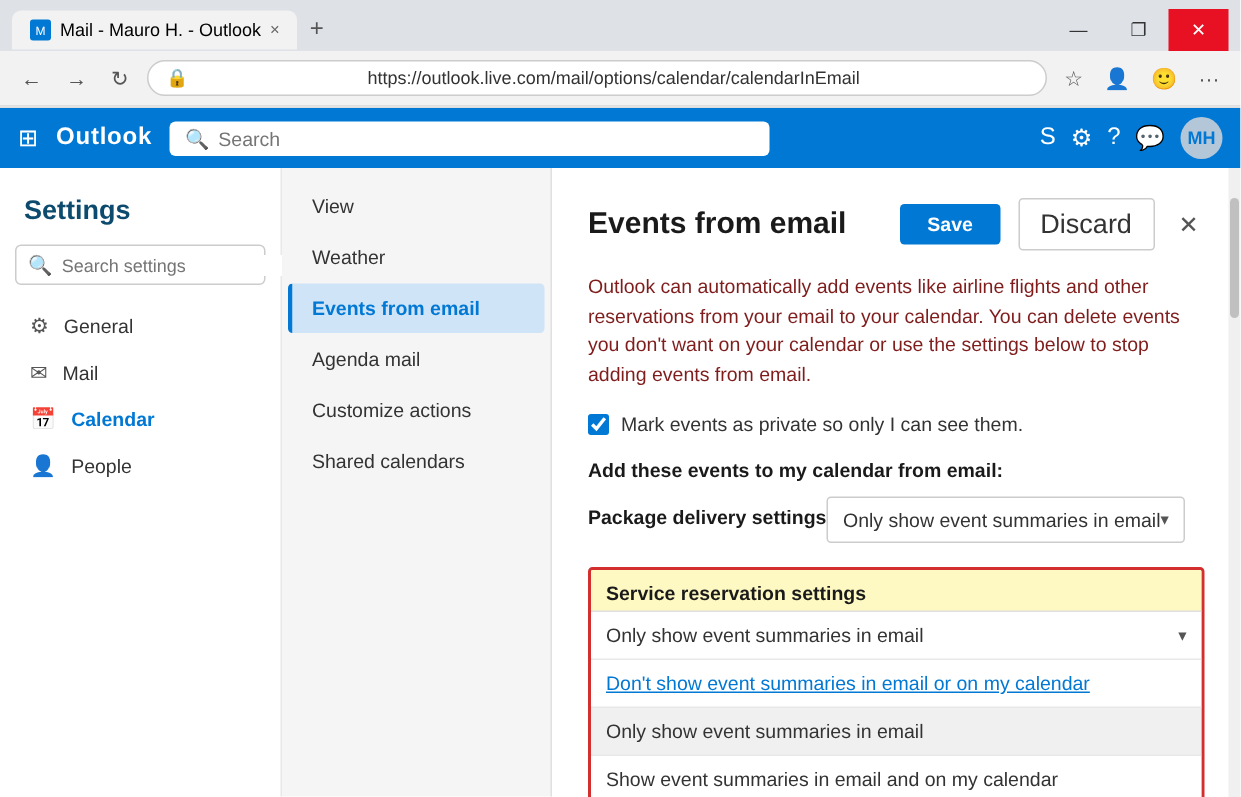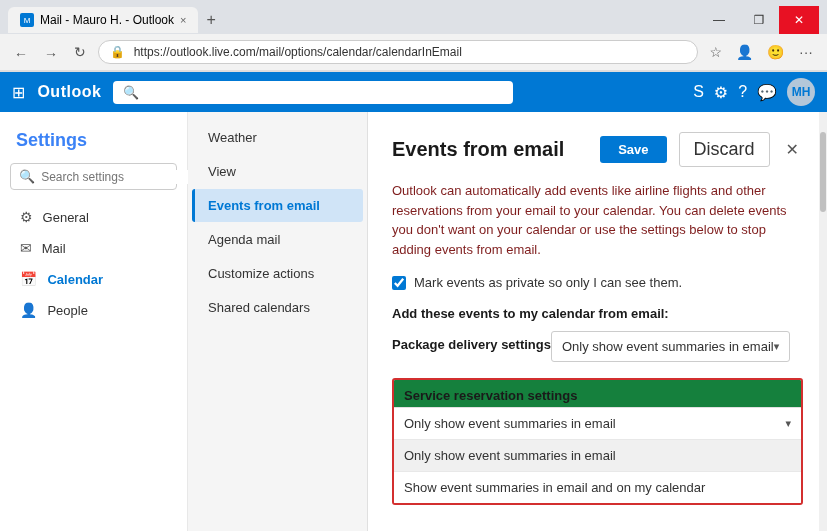--- a/index.html
+++ b/index.html
@@ -12,40 +12,40 @@
     .tab-favicon { width: 14px; height: 14px; background: #0078d4; border-radius: 2px; display: flex; align-items: center; justify-content: center; color: #fff; font-size: 8px; }
     .tab-close { cursor: pointer; color: #666; font-size: 11px; margin-left: auto; }
     .tab-add { background: transparent; border: none; padding: 4px 8px; cursor: pointer; color: #555; font-size: 16px; }
     .win-controls { margin-left: auto; display: flex; gap: 0; }
     .win-btn { width: 40px; height: 28px; display: flex; align-items: center; justify-content: center; cursor: pointer; font-size: 12px; color: #333; background: transparent; border: none; }
     .win-btn:last-child { color: #fff; background: #e81123; }
     .nav-bar { display: flex; align-items: center; padding: 6px 10px; gap: 8px; background: #f2f2f2; border-bottom: 1px solid #ddd; }
     .nav-btn { background: none; border: none; cursor: pointer; color: #555; font-size: 14px; padding: 4px; border-radius: 3px; }
     .address-bar { flex: 1; display: flex; align-items: center; background: #fff; border: 1px solid #ccc; border-radius: 20px; padding: 4px 12px; gap: 8px; font-size: 12px; color: #333; }
     .address-bar-icon { color: #555; font-size: 12px; }
-    .address-text { flex: 1; font-size: 12px; color: #333; }
+    .address-text { flex: 1; font-size: 12px; color: #333; text-align: center; }
     .nav-actions { display: flex; gap: 6px; }
     .nav-action-btn { background: none; border: none; cursor: pointer; font-size: 14px; color: #555; padding: 4px; border-radius: 3px; }
 
     
     .app { display: flex; height: 420px; }
 
     
     .outlook-header { display: flex; align-items: center; background: #0078d4; padding: 0 12px; height: 40px; gap: 12px; }
     .outlook-grid { color: #fff; font-size: 16px; cursor: pointer; }
     .outlook-logo { color: #fff; font-weight: 700; font-size: 16px; letter-spacing: 0.5px; }
     .header-search { flex: 1; max-width: 400px; background: #fff; border-radius: 4px; display: flex; align-items: center; padding: 4px 10px; gap: 6px; }
     .header-search input { border: none; outline: none; font-size: 13px; flex: 1; color: #333; }
     .header-actions { margin-left: auto; display: flex; gap: 10px; align-items: center; }
     .header-icon { color: #fff; font-size: 16px; cursor: pointer; }
     .header-avatar { width: 28px; height: 28px; border-radius: 50%; background: #b4c7d9; color: #0078d4; font-weight: 700; font-size: 12px; display: flex; align-items: center; justify-content: center; }
 
     
     .sidebar { width: 188px; background: #fff; border-right: 1px solid #e8e8e8; padding: 10px 0; flex-shrink: 0; }
-    .sidebar-title { font-size: 18px; font-weight: 600; padding: 8px 16px 12px; color: #3b82f6; }
+    .sidebar-title { font-size: 18px; font-weight: 600; padding: 8px 16px 12px; color: #0c4a6e; }
     .search-settings { display: flex; align-items: center; margin: 0 10px 12px; border: 1px solid #ccc; border-radius: 4px; padding: 5px 8px; gap: 6px; }
     .search-settings input { border: none; outline: none; font-size: 12px; flex: 1; }
     .sidebar-item { display: flex; align-items: center; padding: 7px 16px; gap: 10px; cursor: pointer; color: #333; font-size: 13px; border-radius: 3px; margin: 1px 4px; }
     .sidebar-item.active { font-weight: 600; color: #0078d4; }
     .sidebar-item .si-icon { font-size: 14px; color: #555; }
     .sidebar-item.active .si-icon { color: #0078d4; }
     .sidebar-link { padding: 4px 16px 4px 42px; color: #0078d4; font-size: 12px; cursor: pointer; text-decoration: none; display: block; }
 
     
     .mid-nav { width: 180px; background: #f5f5f5; border-right: 1px solid #e0e0e0; padding: 8px 0; flex-shrink: 0; }
@@ -64,21 +64,21 @@
     .checkbox-row input[type=checkbox] { width: 14px; height: 14px; accent-color: #0078d4; }
     .checkbox-label { font-size: 13px; color: #333; }
     .section-label { font-weight: 600; font-size: 13px; color: #1a1a1a; margin-bottom: 10px; }
     .dropdown-row { display: flex; flex-direction: row; gap: 0; margin-bottom: 14px; align-items: center; }
     .dropdown-section-label { font-weight: 600; font-size: 13px; color: #1a1a1a; margin-bottom: 6px; }
     .dropdown { display: flex; align-items: center; justify-content: space-between; border: 1px solid #ccc; border-radius: 3px; padding: 7px 10px; background: #fff; cursor: pointer; font-size: 13px; color: #333; margin-bottom: 2px; }
     .dropdown-chevron { color: #555; font-size: 11px; }
 
     
     .service-box { border: 2px solid #d32f2f; border-radius: 3px; margin-bottom: 14px; overflow: hidden; }
-    .service-box-header { font-weight: 700; font-size: 13px; color: #1a1a1a; padding: 8px 10px 4px; border-bottom: 1px solid #e0e0e0; background: #15803d; }
+    .service-box-header { font-weight: 700; font-size: 13px; color: #1a1a1a; padding: 8px 10px 4px; border-bottom: 1px solid #e0e0e0; background: #fef9c3; }
     .service-dropdown { display: flex; align-items: center; justify-content: space-between; border-bottom: 1px solid #e8e8e8; padding: 8px 10px; background: #fff; cursor: pointer; font-size: 13px; color: #333; }
     .service-option { padding: 8px 10px; font-size: 13px; cursor: pointer; border-bottom: 1px solid #e8e8e8; }
     .service-option.link { color: #0078d4; text-decoration: underline; background: #fff; }
     .service-option.selected { background: #f0f0f0; color: #333; }
     .service-option.normal { background: #fff; color: #333; }
     .service-option:last-child { border-bottom: none; }
 
     .scrollbar-area { position: absolute; right: 0; top: 0; bottom: 0; width: 8px; background: #f0f0f0; }
     .scrollbar-thumb { width: 6px; margin: 0 1px; height: 80px; background: #c0c0c0; border-radius: 3px; margin-top: 20px; }
   </style>
@@ -114,20 +114,21 @@
       <button class="nav-action-btn">···</button>
     </div>
   </div>
 </div>
 
 <div class="outlook-header">
   <span class="outlook-grid">⊞</span>
   <span class="outlook-logo">Outlook</span>
   <div class="header-search">
     <span>🔍</span>
+    <input type="text" placeholder="Search" style="">
   </div>
   <div class="header-actions">
     <span class="header-icon">S</span>
     <span class="header-icon">⚙</span>
     <span class="header-icon">?</span>
     <span class="header-icon">💬</span>
     <div class="header-avatar">MH</div>
   </div>
 </div>
 
@@ -151,22 +152,22 @@
       <span class="si-icon">📅</span>
       <span>Calendar</span>
     </div>
     <div class="sidebar-item">
       <span class="si-icon">👤</span>
       <span>People</span>
     </div>
   </div>
 
   <div class="mid-nav">
+    <div class="mid-nav-item">View</div>
     <div class="mid-nav-item">Weather</div>
-    <div class="mid-nav-item">View</div>
     <div class="mid-nav-item active">Events from email</div>
     <div class="mid-nav-item">Agenda mail</div>
     <div class="mid-nav-item">Customize actions</div>
     <div class="mid-nav-item">Shared calendars</div>
   </div>
 
   <div class="main-content">
     <div class="content-header">
       <span class="content-title">Events from email</span>
       <button class="btn-save">Save</button>
@@ -190,20 +191,21 @@
         <span class="dropdown-chevron">▾</span>
       </div>
     </div>
 
     <div class="service-box">
       <div class="service-box-header">Service reservation settings</div>
       <div class="service-dropdown">
         <span>Only show event summaries in email</span>
         <span class="dropdown-chevron">▾</span>
       </div>
+      <div class="service-option link">Don't show event summaries in email or on my calendar</div>
       <div class="service-option selected">Only show event summaries in email</div>
       <div class="service-option normal">Show event summaries in email and on my calendar</div>
     </div>
 
     <div class="scrollbar-area">
       <div class="scrollbar-thumb"></div>
     </div>
   </div>
 </div>
 

